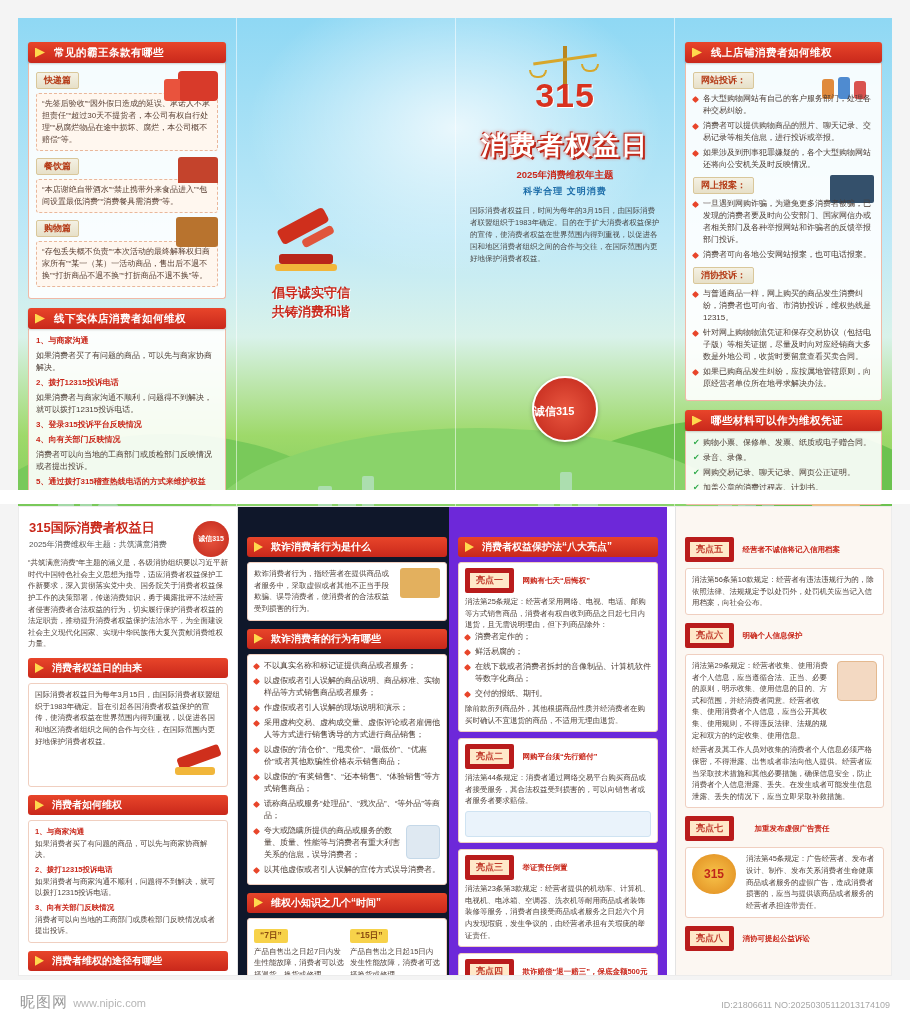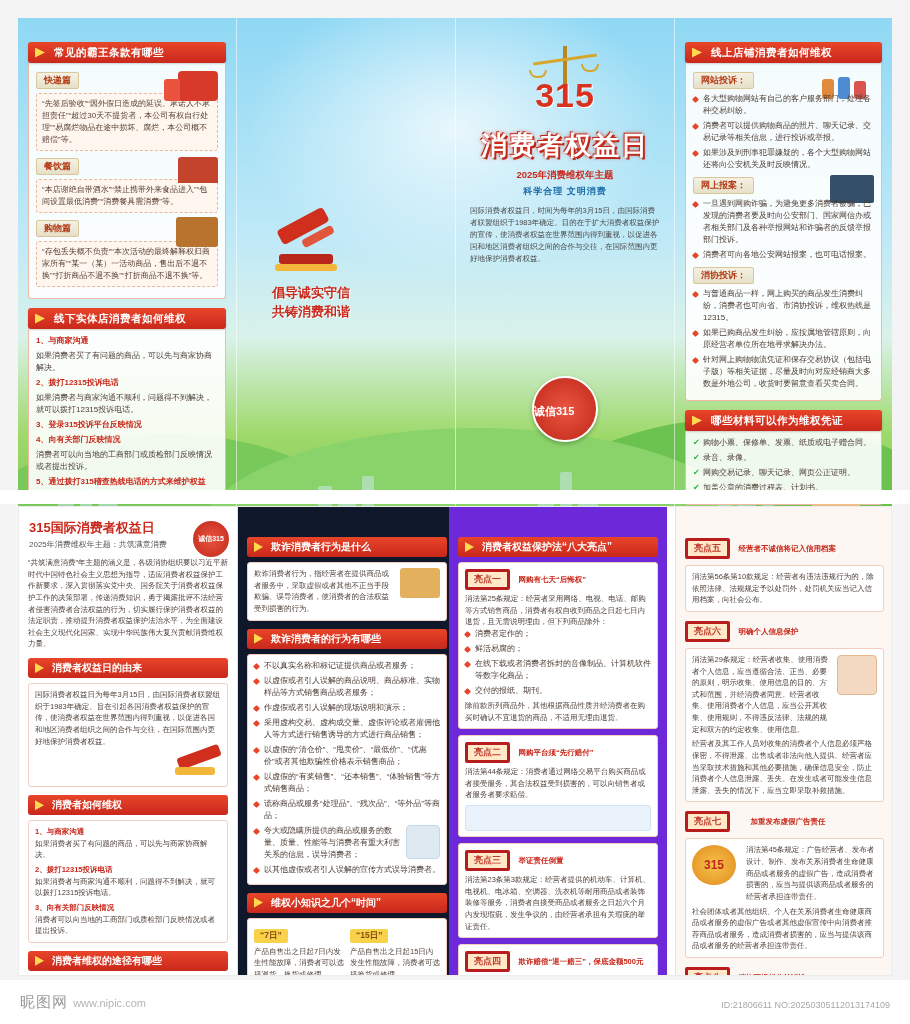--- a/index.html
+++ b/index.html
@@ -122,21 +122,21 @@
   .hl-h {
     position:relative; margin:0 0 5px 0; height:20px; border-radius:3px;
     background:linear-gradient(#e8452a,#c9281b); color:#fff; font-size:10px; font-weight:bold;
     line-height:20px; padding-left:24px;
   }
   .hl-h:before{ content:""; position:absolute; left:7px; top:5px; width:9px; height:10px; background:#ffd84d; clip-path:polygon(0 0,100% 50%,0 100%); }
   .sec2 { margin:0 9px 8px 9px; }
   .sec2-body { background:#fff; border:1px solid #f0cfc0; border-radius:3px; padding:5px 6px; }
 
   .star-h {
-    display:inline-block; background:#ffe9c9; border:3px solid #b91c1c; color:#c0392b;
+    display:inline-block; background:#ffe9c9; border:5px solid #b91c1c; color:#c0392b;
     font-size:9px; font-weight:bold; border-radius:2px; padding:1px 6px; margin-bottom:3px;
   }
   .mini { font-size:7.5px; line-height:1.55; color:#50433c; }
   .mini b { color:#c9281b; }
   .tag-y {
     display:inline-block; background:#f7d24a; border-radius:2px; color:#8a4b10;
     font-size:8.5px; font-weight:bold; padding:1px 6px; margin:3px 0;
   }
   .pic { background:#eaf3fb; border:1px solid #cfe3f2; border-radius:3px; }
 
@@ -280,22 +280,22 @@
 
           <div style="position:relative">
             <div class="sub-h">网上报案：</div>
             <div style="position:absolute; right:0; top:1px; width:44px; height:28px; background:#34506b; border-radius:2px;"></div>
           </div>
           <div class="bullet">一旦遇到网购诈骗，为避免更多消费者被骗，已发现的消费者要及时向公安部门、国家网信办或者相关部门及各种举报网站和诈骗者的反馈举报部门投诉。</div>
           <div class="bullet">消费者可向各地公安网站报案，也可电话报案。</div>
 
           <div class="sub-h">消协投诉：</div>
           <div class="bullet">与普通商品一样，网上购买的商品发生消费纠纷，消费者也可向省、市消协投诉，维权热线是12315。</div>
+          <div class="bullet">针对网上购物物流凭证和保存交易协议（包括电子版）等相关证据，尽量及时向对应经销商大多数是外地公司，收货时要留意查看买卖合同。</div>
           <div class="bullet">如果已购商品发生纠纷，应按属地管辖原则，向原经营者单位所在地寻求解决办法。</div>
-          <div class="bullet">针对网上购物物流凭证和保存交易协议（包括电子版）等相关证据，尽量及时向对应经销商大多数是外地公司，收货时要留意查看买卖合同。</div>
         </div>
       </div>
 
       <div class="sec">
         <div class="sec-h">哪些材料可以作为维权凭证</div>
         <div class="sec-body">
           <div class="bullet v">购物小票、保修单、发票、纸质或电子赠合同。</div>
           <div class="bullet v">录音、录像。</div>
           <div class="bullet v">网购交易记录、聊天记录、网页公正证明。</div>
           <div class="bullet v">加盖公章的消费过程表、计划书。</div>
@@ -460,21 +460,20 @@
           <div class="mini" style="margin-top:3px">经营者及其工作人员对收集的消费者个人信息必须严格保密，不得泄露、出售或者非法向他人提供。经营者应当采取技术措施和其他必要措施，确保信息安全，防止消费者个人信息泄露、丢失。在发生或者可能发生信息泄露、丢失的情况下，应当立即采取补救措施。</div>
         </div>
       </div>
 
       <div class="sec2">
         <span class="star-h">亮点七</span>
         <span class="mini" style="font-weight:bold; color:#c9281b; margin-left:16px">加重发布虚假广告责任</span>
         <div class="sec2-body" style="margin-top:3px; position:relative">
           <div style="position:absolute; left:6px; top:6px; width:44px; height:40px; border-radius:50%; background:radial-gradient(#f7c34a,#e08a1e); color:#c0261a; font-size:12px; font-weight:bold; line-height:40px; text-align:center;">315</div>
           <div class="mini" style="padding-left:54px; min-height:44px">消法第45条规定：广告经营者、发布者设计、制作、发布关系消费者生命健康商品或者服务的虚假广告，造成消费者损害的，应当与提供该商品或者服务的经营者承担连带责任。</div>
-          <div class="mini" style="margin-top:3px">社会团体或者其他组织、个人在关系消费者生命健康商品或者服务的虚假广告或者其他虚假宣传中向消费者推荐商品或者服务，造成消费者损害的，应当与提供该商品或者服务的经营者承担连带责任。</div>
         </div>
       </div>
 
       <div class="sec2">
         <span class="star-h">亮点八</span>
         <span class="mini" style="font-weight:bold; color:#c9281b; margin-left:4px">消协可提起公益诉讼</span>
         
       </div>
     </div>
   </div>

